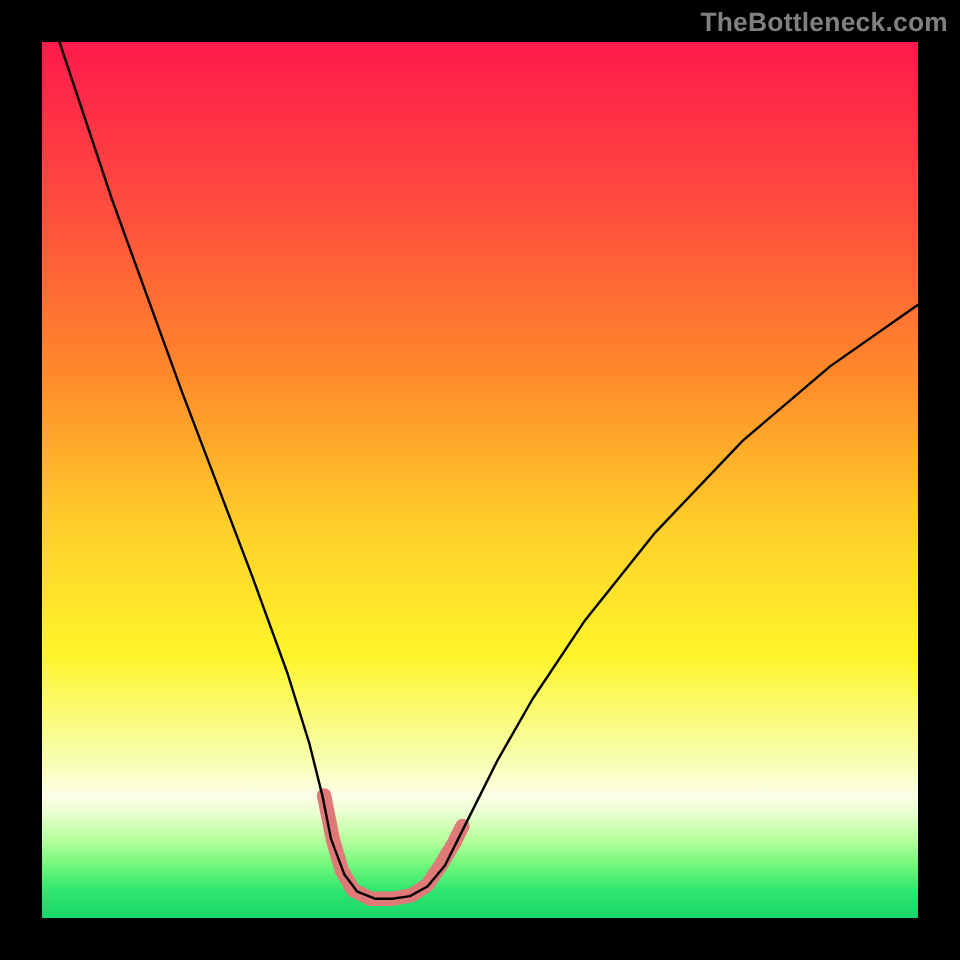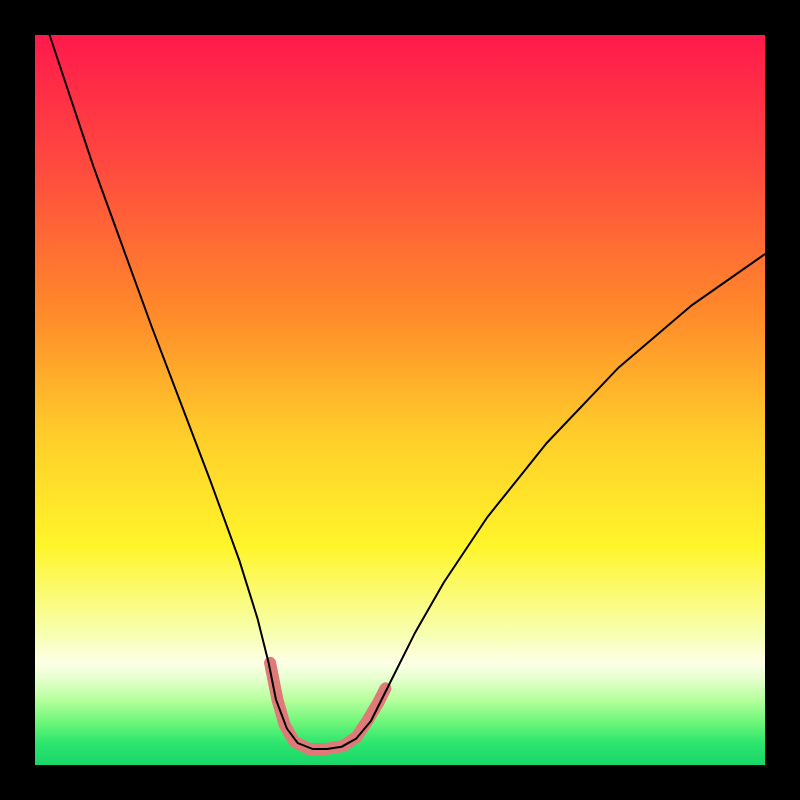--- a/index.html
+++ b/index.html
@@ -45,13 +45,14 @@
 <body>
 
 <div class="frame">
   <div class="plot">
     <div class="gradient-fill" style="background: linear-gradient(rgb(255, 26, 75) 0%, rgb(255, 74, 63) 18%, rgb(255, 138, 42) 38%, rgb(255, 206, 42) 55%, rgb(255, 245, 42) 70%, rgb(247, 255, 176) 82%, rgb(253, 255, 230) 86%, rgb(232, 255, 208) 88%, rgb(184, 255, 158) 91%, rgb(112, 247, 122) 94%, rgb(45, 229, 110) 97%, rgb(24, 214, 106) 100%);"></div>
     <svg class="curve" viewBox="0 0 100 100" preserveAspectRatio="none">
       <path fill="none" d="M32.200 86.000 L33.200 91.000 L34.200 94.500 L35.500 96.800 L37.500 97.800 L40.000 97.800 L42.200 97.400 L44.000 96.200 L45.500 94.000 L47.000 91.500 L48.000 89.500" stroke="#e07a78" stroke-width="1.644" stroke-linecap="round" stroke-linejoin="round" vector-effect="non-scaling-stroke" style="stroke-width: 12px;"></path>
       <path fill="none" d="M2.000 0.000 L5.000 9.000 L8.000 18.000 L12.000 29.000 L16.000 40.000 L20.000 50.500 L24.000 61.000 L28.000 72.000 L30.500 80.000 L32.000 86.000 L33.000 91.000 L34.500 95.000 L36.000 97.000 L38.000 97.800 L40.000 97.800 L42.000 97.500 L44.000 96.400 L46.000 94.000 L48.000 90.000 L52.000 82.000 L56.000 75.000 L62.000 66.000 L70.000 56.000 L80.000 45.500 L90.000 37.000 L100.000 30.000" stroke="#000000" vector-effect="non-scaling-stroke" stroke-linejoin="round" stroke-linecap="round" style="stroke-width: 2px;"></path>
     </svg>
   </div>
+  <div class="watermark">TheBottleneck.com</div>
 </div>
 
 </body></html>

